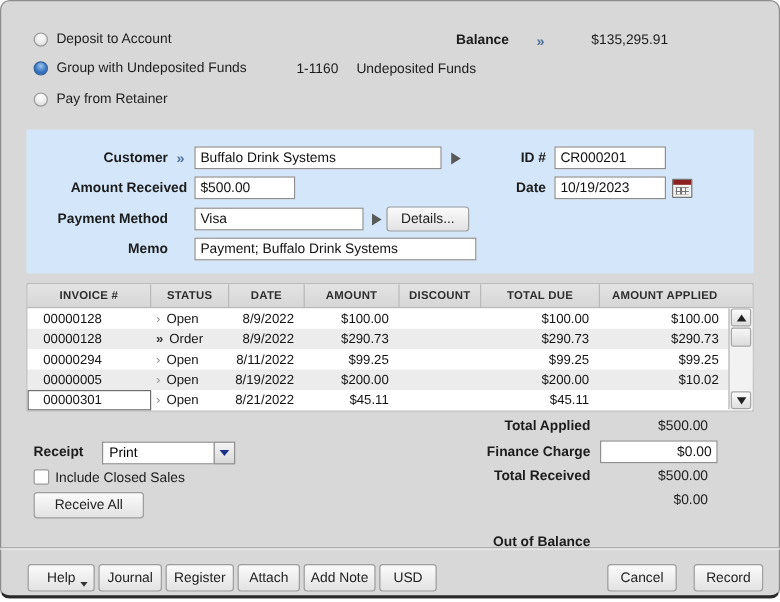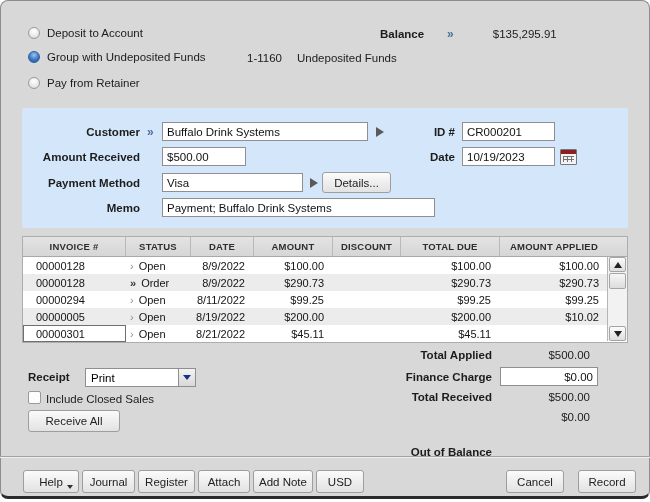--- a/index.html
+++ b/index.html
@@ -108,40 +108,40 @@
   <div class="field abs" style="left:162px; top:122px; width:206px; height:19px;">
       <span>Buffalo Drink Systems</span>
     </div>
   <div class="abs tri-right" style="left:376px; top:127px;"></div>
 
   <div class="lbl" style="left:415px; top:126px; width:40px;">ID #</div>
   <div class="field abs" style="left:462px; top:122px; width:93px; height:19px;">
       <span>CR000201</span>
     </div>
 
-  <div class="lbl" style="left:28px; top:151px; width:112px;">Amount Received</div>
+  <div class="lbl" style="left:44px; top:151px; width:112px;">Amount Received</div>
   <div class="field abs" style="left:162px; top:147px; width:84px; height:19px;">
       <span>$500.00</span>
     </div>
 
   <div class="lbl" style="left:415px; top:151px; width:40px;">Date</div>
   <div class="field abs" style="left:462px; top:147px; width:93px; height:19px;">
       <span>10/19/2023</span>
     </div>
   <div class="cal" style="left:560px; top:149px;"></div>
 
   <div class="lbl" style="left:28px; top:177px; width:112px;">Payment Method</div>
   <div class="field abs" style="left:162px; top:173px; width:141px; height:19px;">
       <span>Visa</span>
     </div>
   <div class="abs tri-right" style="left:310px; top:178px;"></div>
   <div class="btn abs" style="left:322px; top:172px; width:69px; height:21px;">Details...</div>
 
   <div class="lbl" style="left:60px; top:202px; width:80px;">Memo</div>
-  <div class="field abs" style="left:162px; top:198px; width:273px; height:19px;">
+  <div class="field abs" style="left:162px; top:198px; width:235px; height:19px;">
       <span>Payment; Buffalo Drink Systems</span>
     </div>
 
   <div class="tbl">
     <div class="thead">
         <div class="th" style="width: 103px;">INVOICE #</div>
         <div class="th" style="width: 65px;">STATUS</div>
         <div class="th" style="width: 63px;">DATE</div>
         <div class="th" style="width: 79px;">AMOUNT</div>
         <div class="th" style="width: 68px;">DISCOUNT</div>

